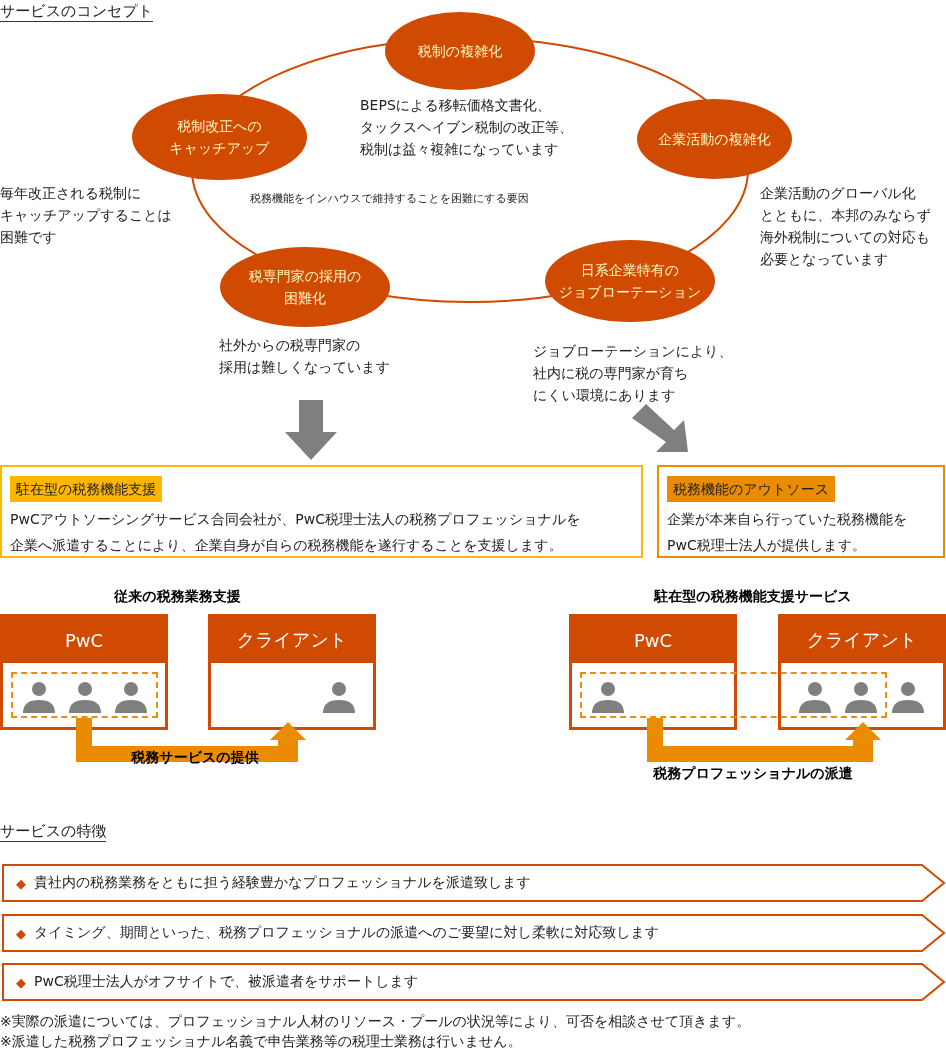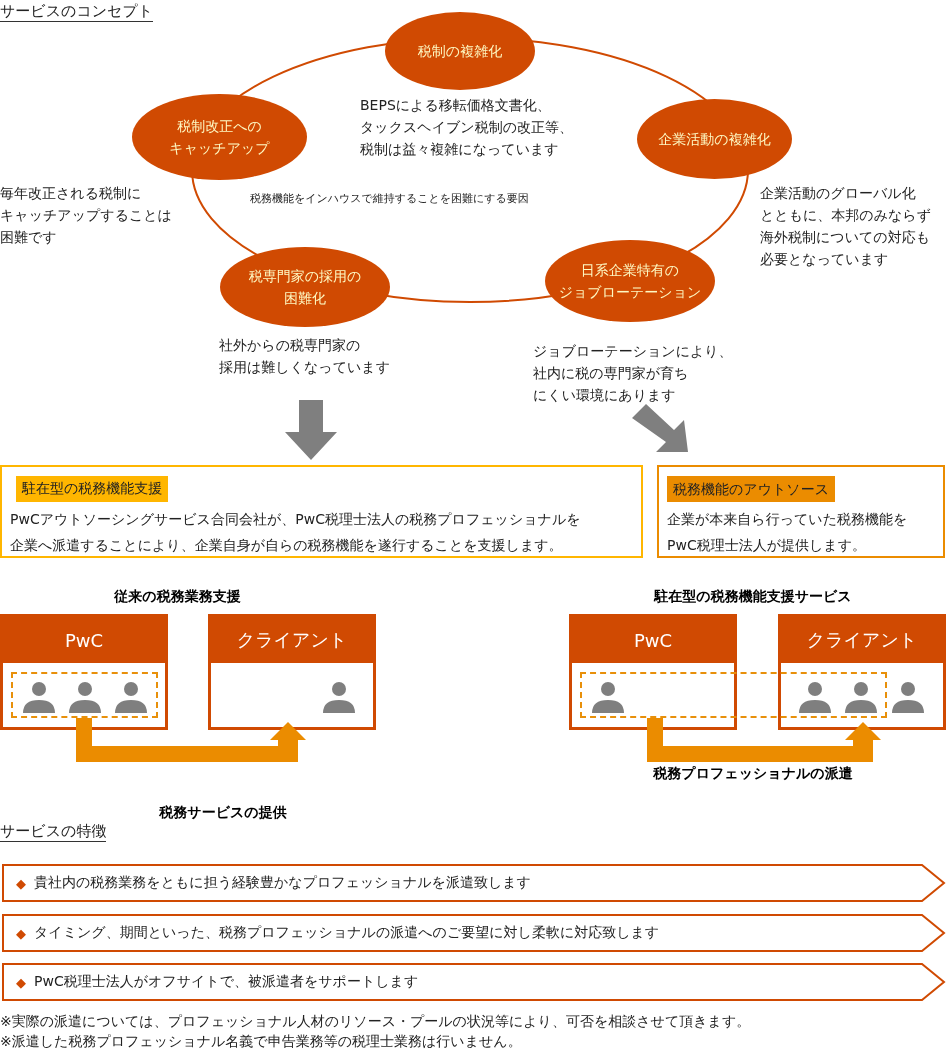--- a/index.html
+++ b/index.html
@@ -65,21 +65,21 @@
 困難です</div>
 
 <svg class="abs" style="left:285px;top:400px;" width="52" height="62">
   <polygon points="14,0 38,0 38,32 52,32 26,60 0,32 14,32" fill="#7f7f7f"></polygon>
 </svg>
 <svg class="abs" style="left:632px;top:400px;" width="62" height="54">
   <polygon points="0,18 14,4 42,30 52,20 56,52 24,52 34,42" fill="#7f7f7f"></polygon>
 </svg>
 
 <div class="box" style="left:0;top:465px;width:643px;height:93px;border:2px solid #ffb600;">
-  <div style="padding:9px 0 4px 14px;font-family:Liberation Mono, monospace;">
+  <div style="padding:9px 0 4px 8px;">
     <span class="box-tag" style="background:#ffb600;">駐在型の税務機能支援</span>
   </div>
   <div class="box-body">PwCアウトソーシングサービス合同会社が、PwC税理士法人の税務プロフェッショナルを
 企業へ派遣することにより、企業自身が自らの税務機能を遂行することを支援します。</div>
 </div>
 <div class="box" style="left:657px;top:465px;width:288px;height:93px;border:2px solid #eb8c00;">
   <div style="padding:9px 0 4px 8px;">
     <span class="box-tag" style="background:#eb8c00;">税務機能のアウトソース</span>
   </div>
   <div class="box-body">企業が本来自ら行っていた税務機能を
@@ -109,21 +109,21 @@
     <path d="M2,33 Q2,20 18,20 Q34,20 34,33 Z" fill="#7f7f7f"></path>
   </svg>
 <svg class="person" style="left:321px;top:680px;" viewBox="0 0 36 34">
     <circle cx="18" cy="9" r="7" fill="#7f7f7f"></circle>
     <path d="M2,33 Q2,20 18,20 Q34,20 34,33 Z" fill="#7f7f7f"></path>
   </svg>
 
 <svg class="abs" style="left:70px;top:718px;" width="240" height="48">
   <polygon points="6,0 22,0 22,28 208,28 208,22 200,22 218,4 236,22 228,22 228,44 6,44" fill="#eb8c00"></polygon>
 </svg>
-<div class="caption" style="left:0;top:804px;width:390px;margin-left:28px;">税務サービスの提供</div>
+<div class="caption" style="left:0;top:749px;width:390px;">税務サービスの提供</div>
 
 <div class="caption" style="left:560px;top:588px;width:386px;">駐在型の税務機能支援サービス</div>
 
 <div class="org" style="left:569px;top:614px;width:168px;height:116px;">
   <div class="org-head white">PwC</div>
 </div>
 <div class="org" style="left:778px;top:614px;width:168px;height:116px;">
   <div class="org-head dark">クライアント</div>
 </div>
 <div class="dash" style="left:580px;top:672px;width:307px;height:46px;"></div>

